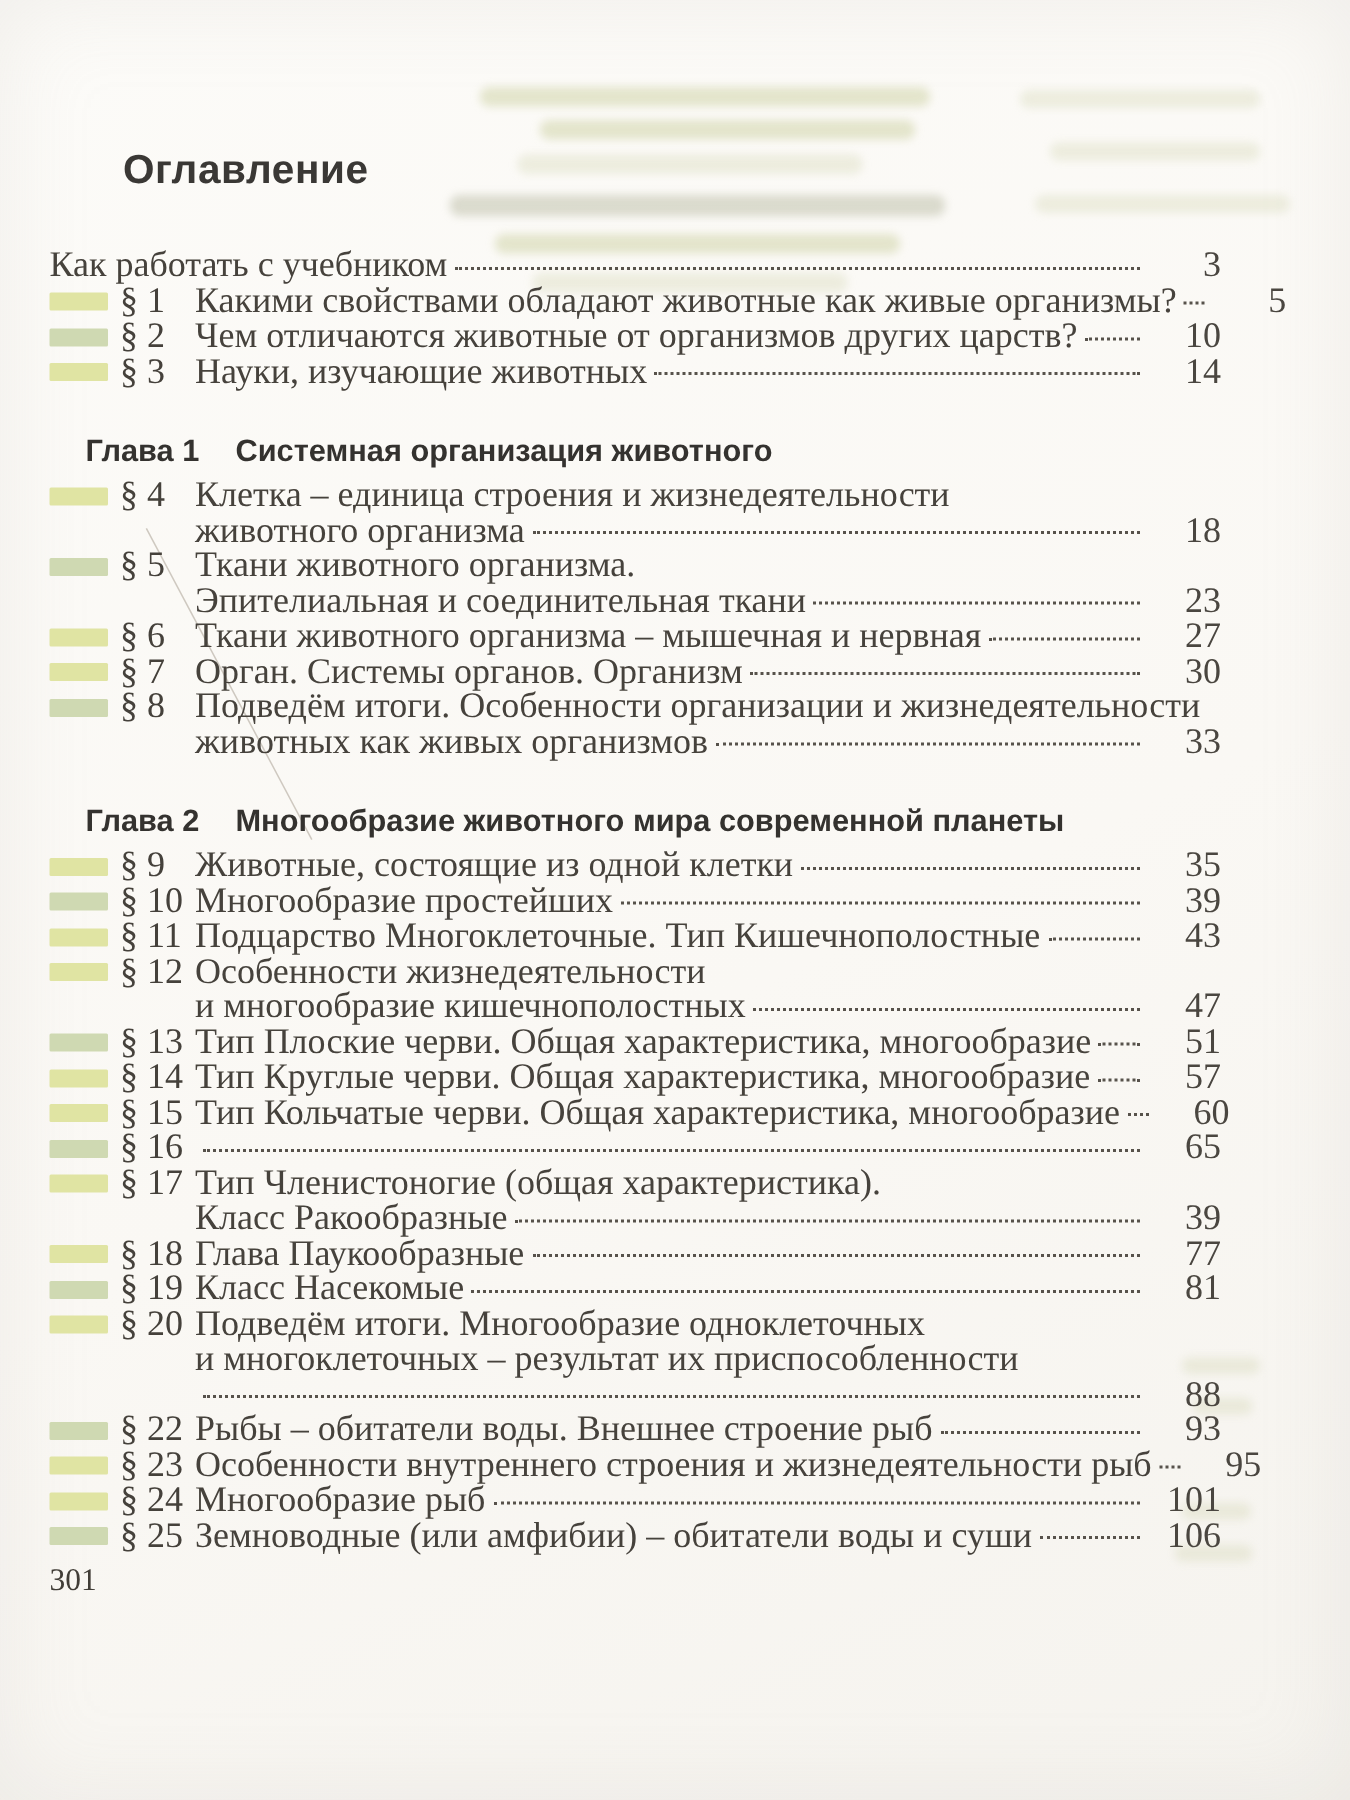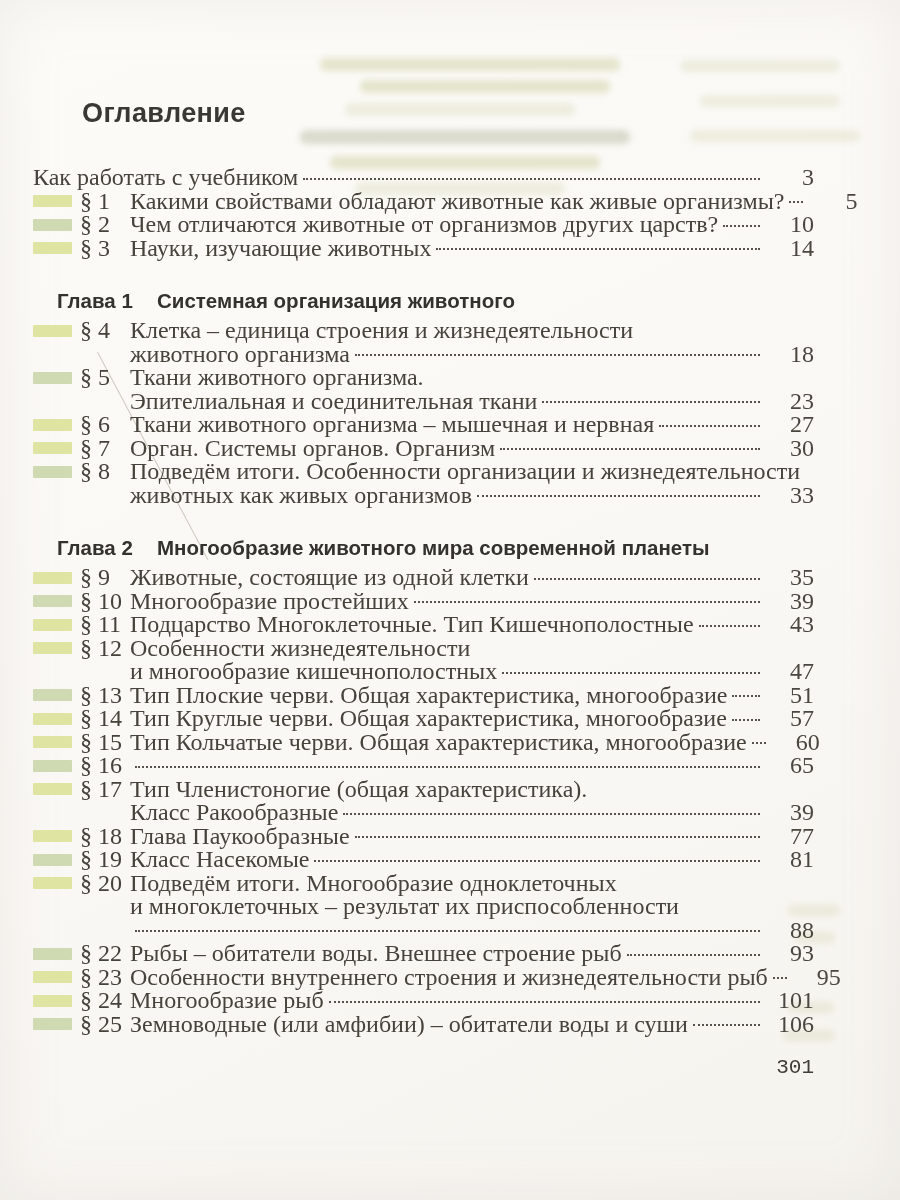--- a/index.html
+++ b/index.html
@@ -51,22 +51,22 @@
   .heading-row{
     display:flex;align-items:baseline;
     font-family:"Liberation Sans","DejaVu Sans",sans-serif;
     font-weight:bold;font-size:20.5px;line-height:26px;color:#34322f;
     white-space:nowrap;
   }
   .heading-row.intro{margin:30px 0 4px 0;}
   .heading-row.chapter{margin:28px 0 5px 0;}
   .chapter-label{flex:0 0 100px;margin-left:24px;}
   .folio{
-    margin-top:19px;text-align:right;
-    font-size:21px;line-height:26px;color:#413d37;font-family:Liberation Mono, monospace;
+    margin-top:4px;text-align:left;
+    font-size:21px;line-height:26px;color:#413d37;
   }
 </style>
 </head>
 <body>
 
 <div class="page">
 
   <div class="ghost olive" style="left:320px;top:58px;width:300px;height:13px;"></div>
   <div class="ghost olive" style="left:360px;top:80px;width:250px;height:13px;"></div>
   <div class="ghost faint" style="left:345px;top:103px;width:230px;height:13px;"></div>

